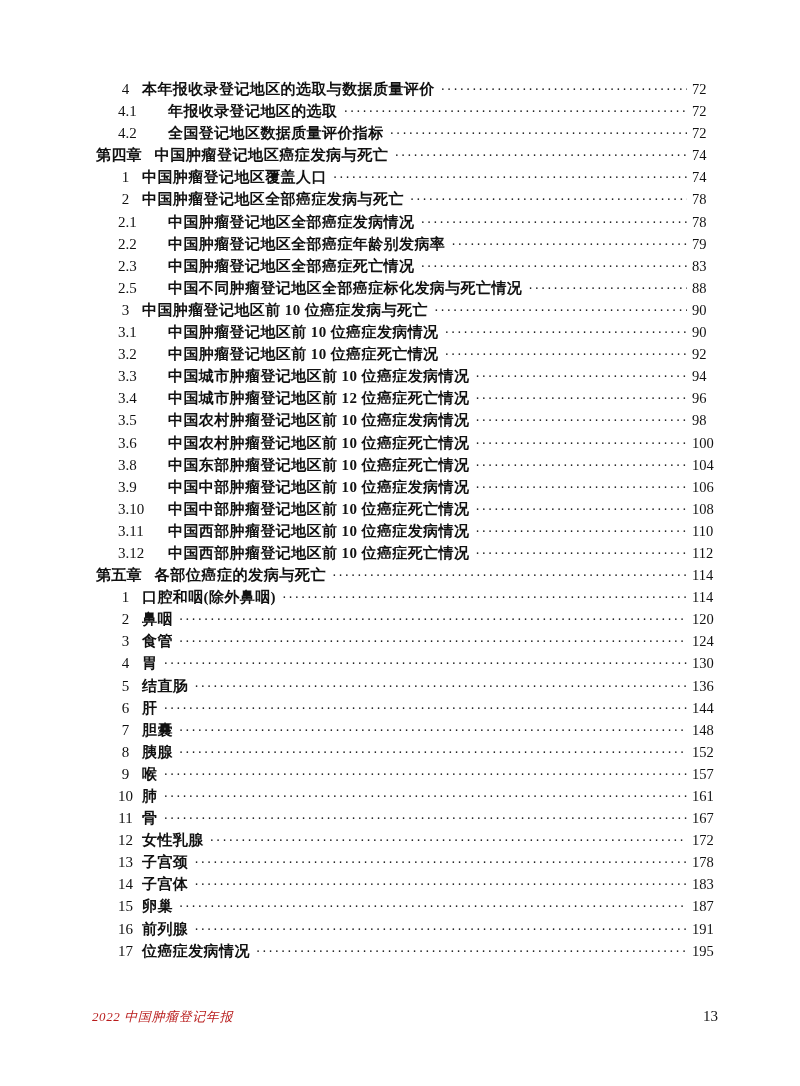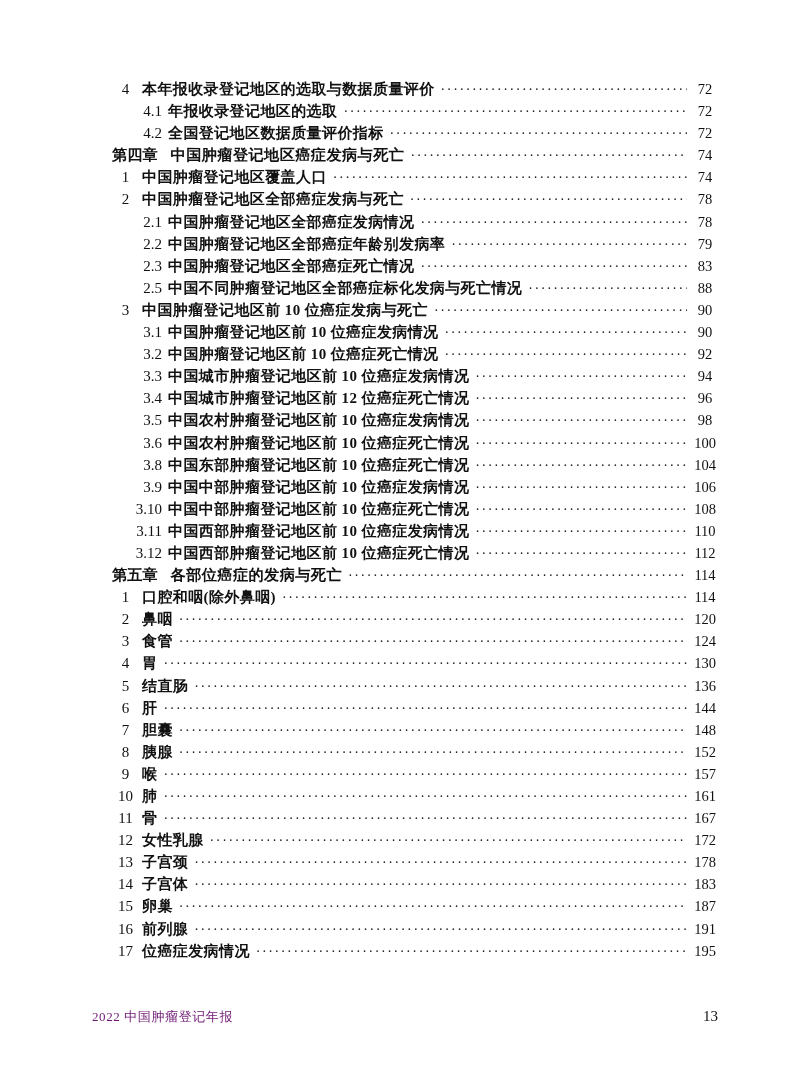--- a/index.html
+++ b/index.html
@@ -47,47 +47,48 @@
     font-size: 14px;
     letter-spacing: 1.6px;
     color: #1c1c1c;
   }
   .leader::after {
     content: "····································································································································································································";
   }
   .pg {
     flex: none;
     min-width: 26px;
-    text-align: center;
+    text-align: left;
     font-size: 14.5px;
   }
   
   .lv0 .num, .lv0 .title {
     font-family: "Liberation Sans", "DejaVu Sans", sans-serif;
     font-weight: 700;
     font-size: 15.2px;
   }
-  .lv0 .num { margin-left: 20px; margin-right: 13px; }
+  .lv0 .num { margin-left: 4px; margin-right: 13px; }
   
   .lv1 .num { margin-left: 26px; width: 15px; text-align: center; margin-right: 9px; }
   
-  .lv2 .num { margin-left: 26px; width: 44px; text-align: right; margin-right: 6px; }
+  .lv2 .num { margin-left: 26px; width: 44px; text-align: left; margin-right: 6px; }
   .footer {
     position: absolute;
     left: 92px;
     right: 82px;
     top: 1008px;
     display: flex;
     justify-content: space-between;
     align-items: baseline;
   }
   .footer-title {
+    font-style: italic;
     font-size: 13px;
     letter-spacing: 0.6px;
-    color: #701a75;
+    color: #b91c1c;
   }
   .footer-page {
     font-size: 15px;
     color: #111111;
   }
 </style>
 </head>
 <body>
 
 <div class="page">

